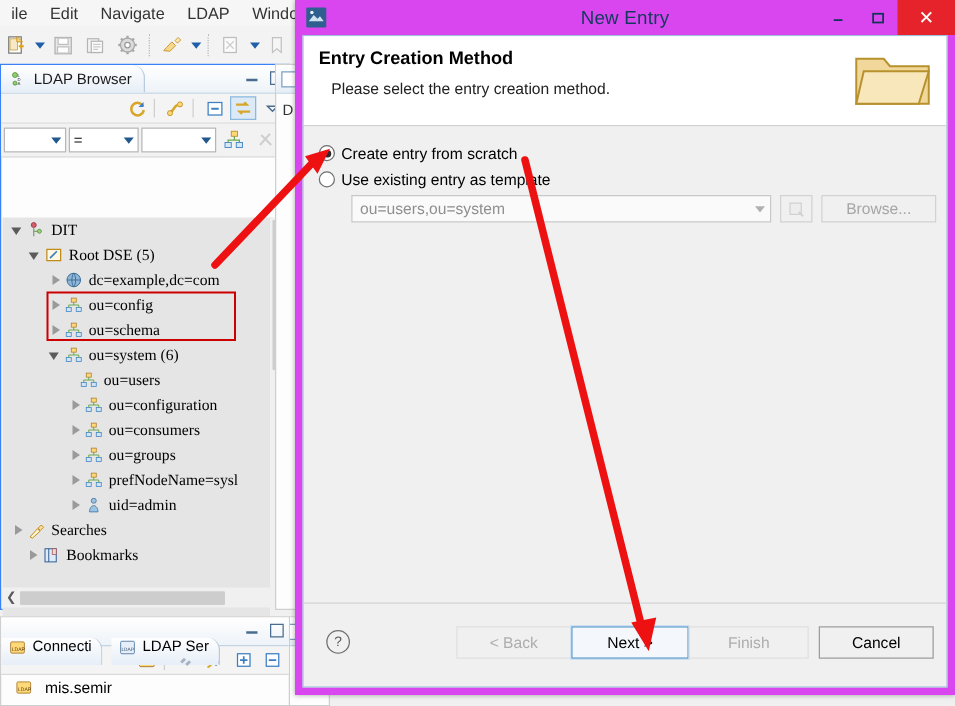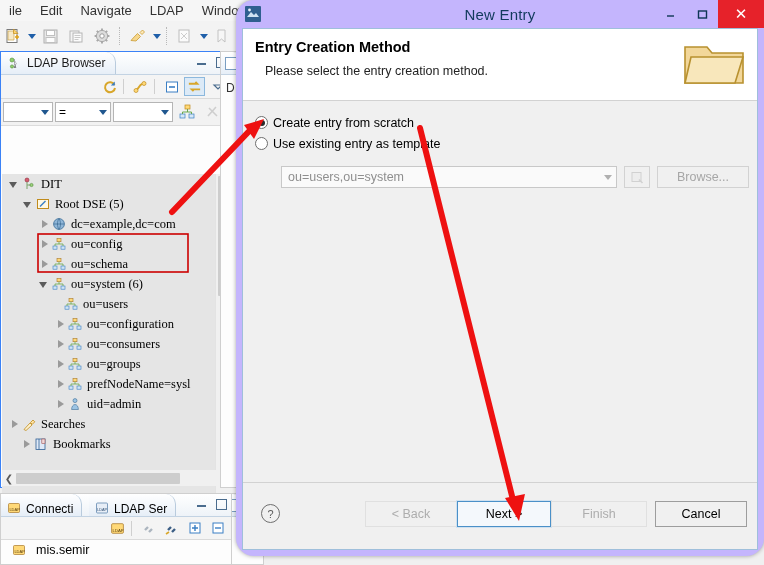--- a/index.html
+++ b/index.html
@@ -66,52 +66,52 @@
   .ticon{width:16px;height:16px;margin-right:4px;flex:none;display:flex;align-items:center;justify-content:center;}
 
   .vscroll{position:absolute;right:1px;top:122px;width:14px;height:345px;background:#f0f0f0;border-left:1px solid #e3e3e3;}
   .vthumb{position:absolute;left:2px;top:2px;width:10px;height:120px;background:#cdcdcd;border-radius:1px;}
   .hscrollwrap{position:absolute;left:1px;bottom:1px;width:229px;height:16px;background:#f0f0f0;display:flex;align-items:center;}
   .harrow{width:14px;height:14px;display:flex;align-items:center;justify-content:center;color:#5a5a5a;font-size:10px;}
   .hthumb{height:11px;background:#cdcdcd;border-radius:1px;}
 
   
   #bottomview{left:0;top:493px;width:232px;height:72px;background:#fdfdfd;border:1px solid #cfcfcf;box-sizing:border-box;}
-  .btab{position:absolute;top:0;height:22px;display:flex;align-items:flex-end;padding:0 8px 0 5px;
+  .btab{position:absolute;top:16px;height:22px;display:flex;align-items:flex-start;padding:0 8px 0 5px;
         background:linear-gradient(#ffffff,#e6eef7);border-right:1px solid #b9cbdd;
         border-top-right-radius:10px;font-size:12px;}
   .connrow{height:20px;display:flex;align-items:center;padding-left:10px;gap:5px;font-size:12.5px;}
 
   
   #rightview{left:220px;top:51px;width:44px;height:437px;background:#fdfdfd;border:1px solid #cfcfcf;box-sizing:border-box;}
   #rightview2{left:220px;top:493px;width:44px;height:72px;background:#fdfdfd;border:1px solid #cfcfcf;box-sizing:border-box;}
 
   
   #dialog{position:absolute;left:236px;top:0;width:528px;height:556px;
-          background:#c4b5fd;box-shadow:0 0 4px rgba(0,0,0,.35);border-radius:18px;}
+          background:#d946ef;box-shadow:0 0 4px rgba(0,0,0,.35);}
   .titlebar{height:28px;display:flex;align-items:center;position:relative;}
   .ticonbox{width:22px;height:22px;margin-left:6px;display:flex;align-items:center;justify-content:center;}
   .titletext{position:absolute;left:0;right:0;text-align:center;font-size:15px;color:#123a5c;letter-spacing:.2px;}
   .wbtns{position:absolute;right:0;top:0;height:28px;display:flex;align-items:stretch;}
   .wbtn{width:32px;display:flex;align-items:center;justify-content:center;color:#0e3554;}
   .wbtn.close{width:46px;background:#e6222a;color:#fff;font-size:15px;}
 
   .dlgbody{position:absolute;left:6px;top:28px;width:516px;height:522px;background:#f0f0f0;
            border:1px solid #9fbfdb;box-sizing:border-box;}
   .dlghead{height:72px;background:#fff;border-bottom:1px solid #d2d2d2;position:relative;padding:10px 12px 0 12px;box-sizing:border-box;}
   .dlgtitle{font-size:14.5px;font-weight:bold;color:#000;}
   .dlgsub{font-size:12.5px;color:#222;margin-top:9px;margin-left:10px;}
   .dlgimg{position:absolute;right:10px;top:8px;width:66px;height:52px;}
 
   .dlgcontent{position:absolute;left:0;top:73px;right:0;bottom:66px;background:#f0f0f0;padding:10px 0 0 0;}
   .radiorow{display:flex;align-items:center;height:21px;padding-left:12px;font-size:12.5px;color:#000;}
   .radio{width:13px;height:13px;border-radius:50%;border:1px solid #6f6f6f;background:#fff;
          margin-right:5px;position:relative;flex:none;box-sizing:border-box;}
   .radio.on:after{content:"";position:absolute;left:2.5px;top:2.5px;width:6px;height:6px;border-radius:50%;background:#2b2b2b;}
-  .comborow{display:flex;align-items:center;height:22px;margin-top:12px;padding-left:38px;gap:7px;}
+  .comborow{display:flex;align-items:center;height:22px;margin-top:2px;padding-left:38px;gap:7px;}
   .dcombo{width:336px;height:22px;background:#fafafa;border:1px solid #c8c8c8;box-sizing:border-box;
           display:flex;align-items:center;justify-content:space-between;padding:0 4px 0 6px;
           font-size:12.5px;color:#8f8f8f;}
   .dcombo .arr{border-left:4px solid transparent;border-right:4px solid transparent;border-top:5px solid #b0b0b0;}
   .iconbtn{width:26px;height:22px;border:1px solid #d2d2d2;background:#f0f0f0;box-sizing:border-box;
            display:flex;align-items:center;justify-content:center;}
   .browsebtn{width:92px;height:22px;border:1px solid #d2d2d2;background:#f0f0f0;box-sizing:border-box;
              display:flex;align-items:center;justify-content:center;font-size:12.5px;color:#a6a6a6;}
 
   .dlgfooter{position:absolute;left:0;right:0;bottom:0;height:66px;background:#f0f0f0;border-top:1px solid #d2d2d2;}

